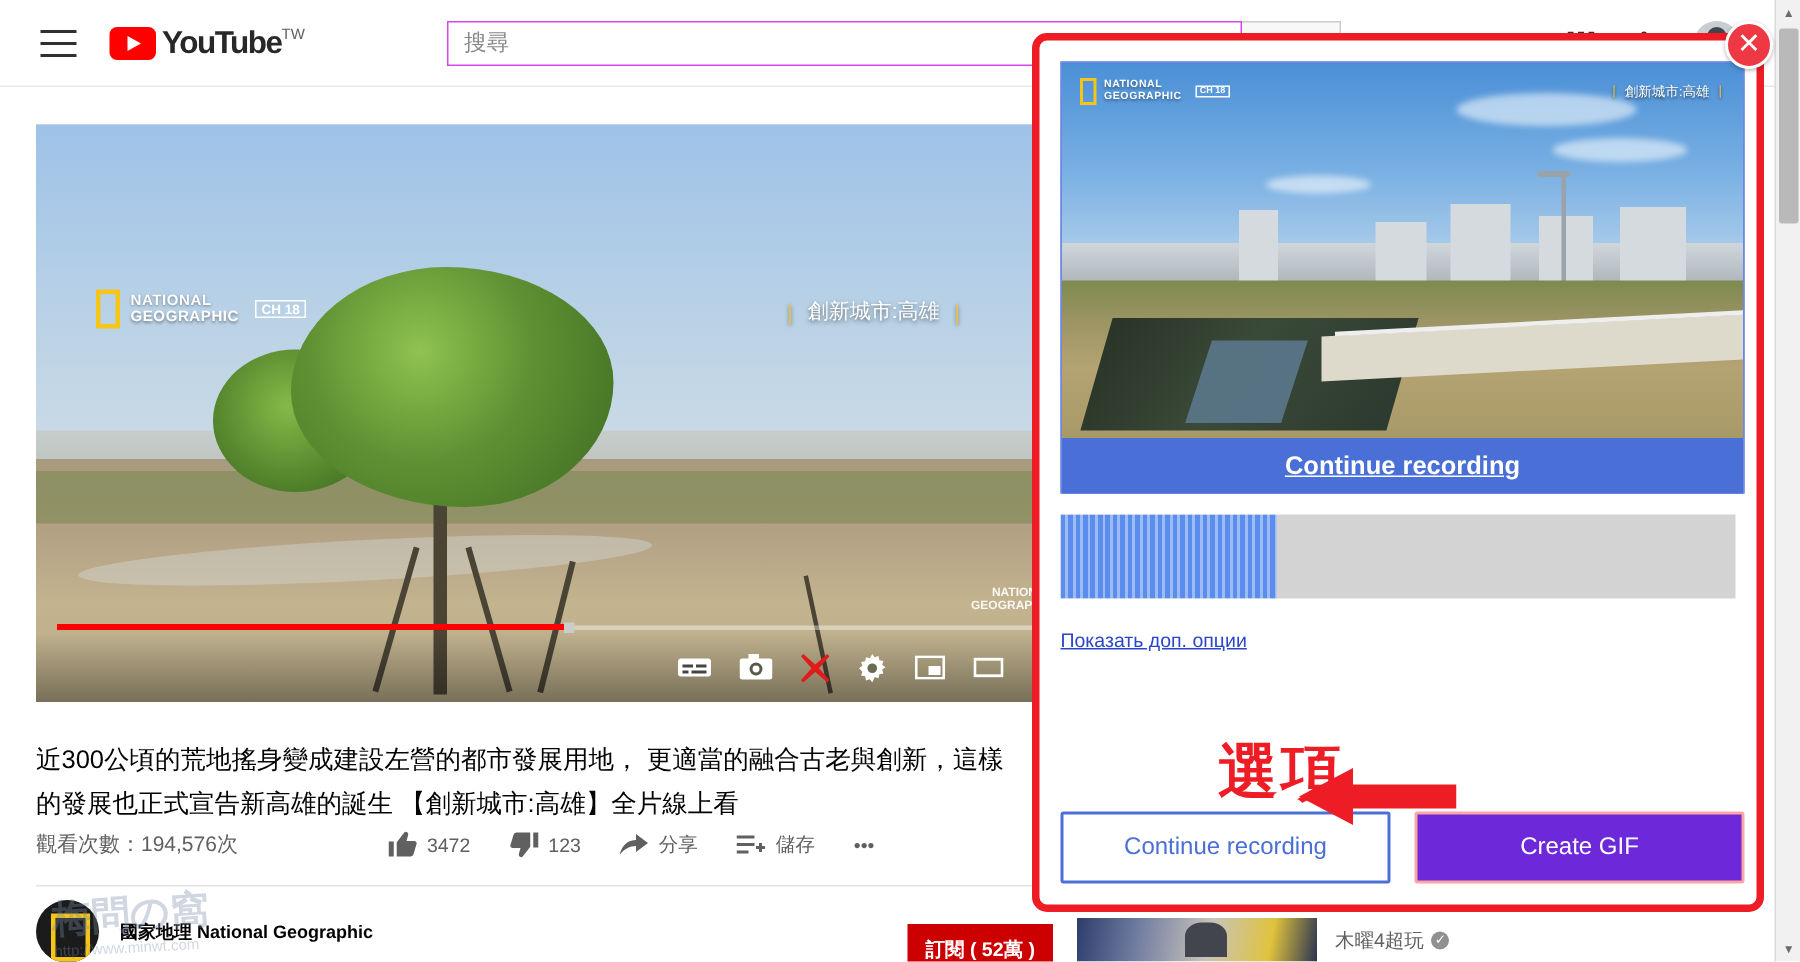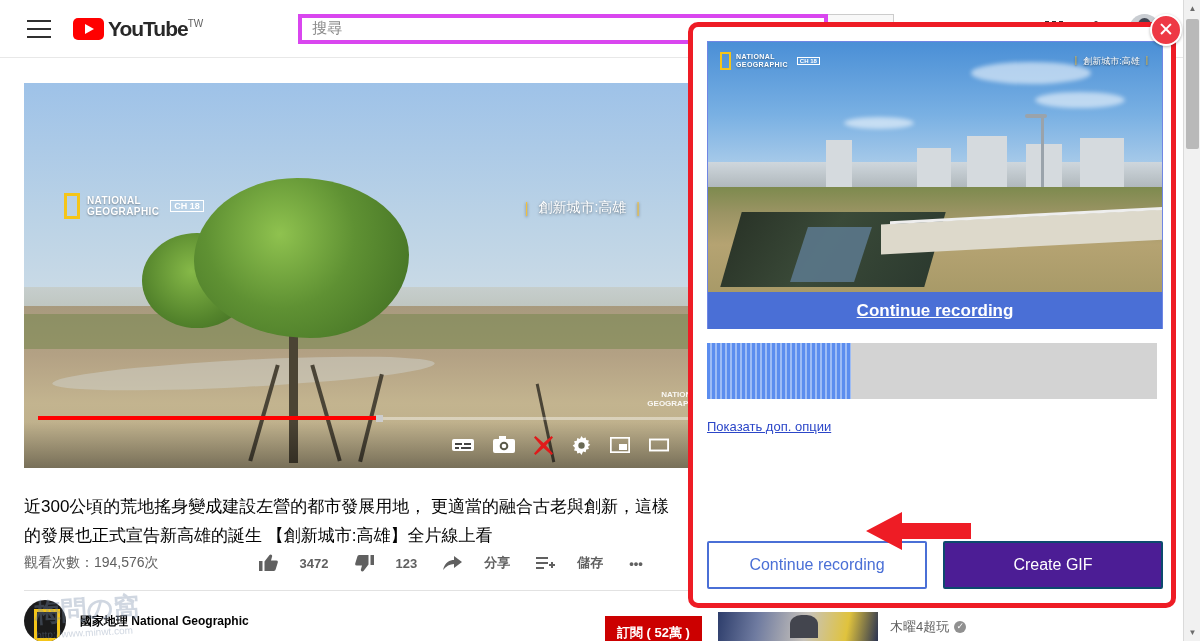--- a/index.html
+++ b/index.html
@@ -27,21 +27,21 @@
   }
   .yt-logo-play::after {
     content: ""; border-left: 9px solid #fff; border-top: 5.5px solid transparent;
     border-bottom: 5.5px solid transparent; margin-left: 2px;
   }
   .yt-wordmark { font-size: 21px; font-weight: bold; color: #282828; letter-spacing: -1px;
     line-height: 22px; }
   .yt-country { font-size: 10px; color: #606060; margin-left: 0; line-height: 11px; }
   .search-wrap { margin-left: 95px; display: flex; height: 30px; }
   .search-box {
-    width: 530px; height: 30px; border: 4px solid #d946ef; background: #fff;
+    width: 530px; height: 30px; border: 1px solid #d946ef; background: #fff;
     padding: 0 10px; font-size: 15px; color: #888; display: flex; align-items: center;
   }
   .search-btn {
     width: 66px; height: 30px; border: 1px solid #ccc; border-left: none;
     background: #f8f8f8; display: flex; align-items: center; justify-content: center;
   }
   .mag { width: 13px; height: 13px; border: 2px solid #555; border-radius: 50%;
     position: relative; }
   .mag::after { content: ""; position: absolute; width: 2px; height: 7px; background: #555;
     right: -3px; bottom: -5px; transform: rotate(-45deg); }
@@ -107,22 +107,22 @@
   .ctl { color: #fff; display: flex; align-items: center; cursor: pointer; }
   .time-text { color: #fff; font-size: 13px; margin-left: 4px; white-space: nowrap; }
 
   
   .vid-title { position: absolute; left: 24px; top: 492px; width: 660px;
     font-size: 17px; line-height: 29px; color: #030303; }
   .meta-row { position: absolute; left: 24px; top: 554px; width: 676px;
     display: flex; align-items: center; }
   .views { font-size: 14px; color: #606060; }
   .actions { margin-left: 100px; display: flex; align-items: center; gap: 26px; }
-  .act { display: flex; align-items: center; gap: 22px; color: #606060;
-    font-size: 13px; font-weight: bold; cursor: pointer; }
+  .act { display: flex; align-items: center; gap: 7px; color: #606060;
+    font-size: 13px; font-weight: normal; cursor: pointer; }
   .divider-line { position: absolute; left: 24px; top: 590px; width: 676px;
     height: 1px; background: #e2e2e2; }
   .channel-row { position: absolute; left: 24px; top: 600px; display: flex;
     align-items: center; }
   .ch-avatar { width: 42px; height: 42px; border-radius: 50%; background: #1b1b1b;
     position: relative; overflow: hidden; flex: none; }
   .ch-avatar::after { content: ""; position: absolute; left: 10px; top: 9px;
     width: 20px; height: 26px; border: 3px solid #f5c518; }
   .ch-name { margin-left: 14px; font-size: 12px; color: #030303; font-weight: bold; }
   .subscribe-btn { position: absolute; left: 605px; top: 616px; background: #cc0000;
@@ -216,21 +216,21 @@
   .instructions { margin-top: 10px; font-size: 11.5px; line-height: 15px;
     color: #1a1a1a; font-weight: bold; }
   .opt-link { display: inline-block; margin-top: 20px; font-size: 13px;
     color: #2b46c8; text-decoration: underline; cursor: pointer; text-align: right; }
 
   .dlg-buttons { position: absolute; left: 14px; bottom: 14px; width: 456px;
     display: flex; gap: 16px; }
   .btn-outline { flex: 1; height: 48px; border: 2px solid #4a6fd6; background: #fff;
     color: #4a6fd6; font-size: 16px; display: flex; align-items: center;
     justify-content: center; cursor: pointer; border-radius: 2px; }
-  .btn-filled { flex: 1; height: 48px; background: #4c1d95; border: 2px solid #0c4a6e;
+  .btn-filled { flex: 1; height: 48px; background: #6d28d9; border: 2px solid #fca5a5;
     color: #fff; font-size: 16px; display: flex; align-items: center;
     justify-content: center; cursor: pointer; border-radius: 2px; }
 
   .close-btn { position: absolute; left: 1150px; top: 14px; width: 32px; height: 32px;
     background: #ee3945; border-radius: 50%; border: 2px solid #fff; z-index: 30;
     display: flex; align-items: center; justify-content: center; cursor: pointer;
     box-shadow: 0 1px 3px rgba(0,0,0,.3); }
   .close-btn span { color: #fff; font-size: 19px; font-weight: bold; line-height: 1;
     margin-top: -2px; }
 
@@ -509,17 +509,18 @@
     <div class="dlg-buttons">
       <div class="btn-outline">Continue recording</div>
       <div class="btn-filled">Create GIF</div>
     </div>
   </div>
 
   <div class="close-btn">
     <span>✕</span>
   </div>
 
+  <div class="annot-text">選項</div>
   <svg class="annot-arrow" viewBox="0 0 105 38">
     <path d="M0 19 L36 0 L36 11 L105 11 L105 27 L36 27 L36 38 Z" fill="#ee1c25"></path>
   </svg>
 
 </div>
 
 </body></html>

